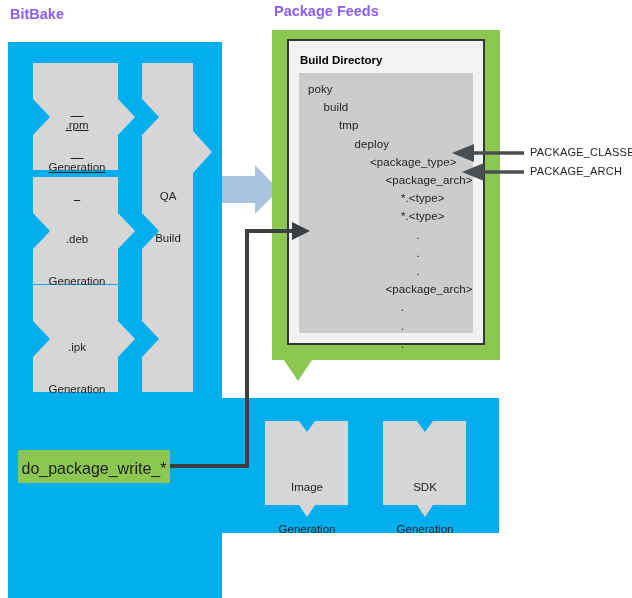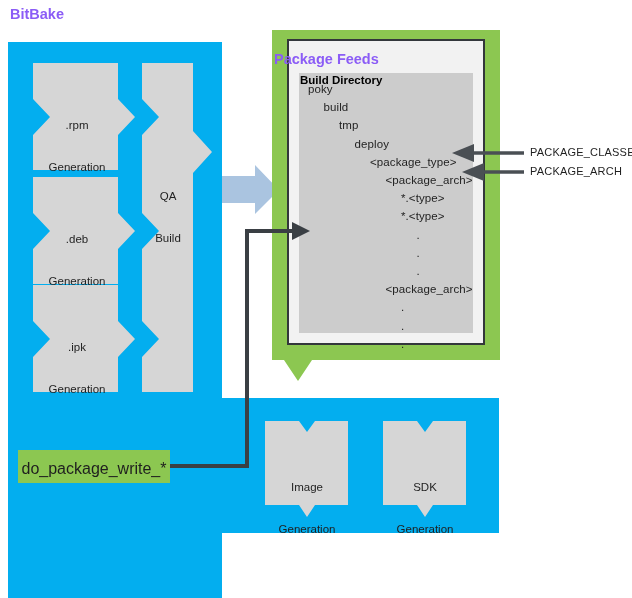--- a/index.html
+++ b/index.html
@@ -34,21 +34,20 @@
   }
   .title-lbl {
     font-weight: bold;
     font-size: 14.5px;
     color: #8b5cf6;
   }
   .section-lbl {
     font-weight: bold;
     font-size: 11.5px;
     color: #000000;
-    margin-top: 20px;
   }
   .box-lbl {
     font-size: 11.5px;
     text-align: center;
     color: #1f1f1f;
   }
   .tree-lbl {
     font-size: 11.5px;
     color: #1f1f1f;
     letter-spacing: 0.1px;
@@ -104,23 +103,23 @@
     </g>
     <g>
       <line x1="524" y1="172" x2="480" y2="172" stroke="#4a4f54" stroke-width="3.5"></line>
       <path d="M 484,163 L 462,172 L 484,181 Z" fill="#4a4f54"></path>
     </g>
 
     <rect id="task-box" x="18" y="450" width="152" height="33" fill="#8cc751"></rect>
   </svg>
 
   <div class="lbl title-lbl" style="left:10px; top:6px;">BitBake</div>
-  <div class="lbl title-lbl" style="left:274px; top:3px;margin-top:48px;">Package Feeds</div>
+  <div class="lbl title-lbl" style="left:274px; top:3px;">Package Feeds</div>
 
-  <div class="lbl box-lbl" style="left:40px; top:90px; width:74px;">
+  <div class="lbl box-lbl" style="left:40px; top:90px; width:74px;text-decoration:underline;">
     <div>.rpm</div>
     <div>Generation</div>
   </div>
   <div class="lbl box-lbl" style="left:40px; top:204px; width:74px;">
     <div>.deb</div>
     <div>Generation</div>
   </div>
   <div class="lbl box-lbl" style="left:40px; top:312px; width:74px;">
     <div>.ipk</div>
     <div>Generation</div>

